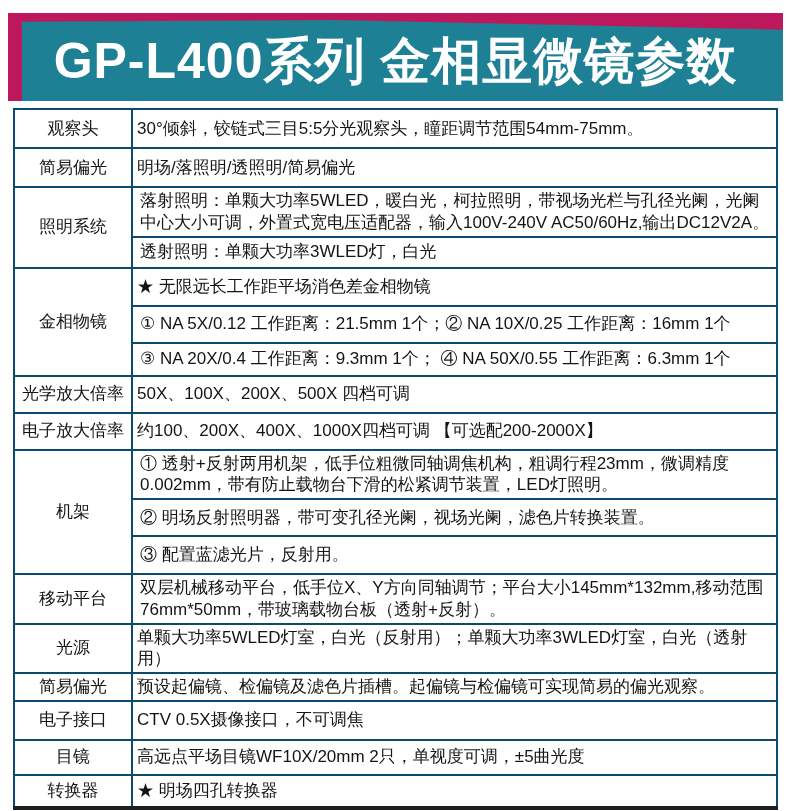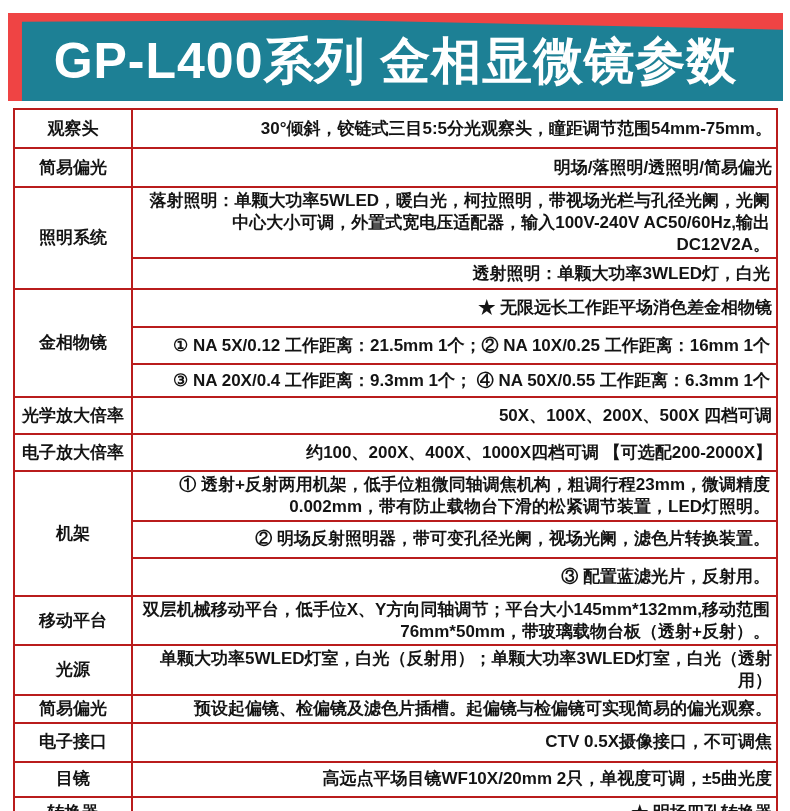--- a/index.html
+++ b/index.html
@@ -9,21 +9,21 @@
     overflow: hidden;
     font-family: "Liberation Sans", sans-serif;
     color: #111;
   }
   .page { position: relative; width: 790px; height: 811px; }
 
   
   .banner-backing {
     position: absolute; left: 8px; top: 13px;
     width: 775px; height: 88px;
-    background: #ef4444;
+    background: #be185d;
   }
   .banner-teal {
     position: absolute; inset: 0;
     background: #1d8095;
     clip-path: polygon(1.8% 10%, 42% 8%, 100% 19%, 100% 100%, 1.8% 100%);
   }
   .banner-title {
     position: absolute; inset: 0;
     display: flex; align-items: center; justify-content: center;
     margin: 0; padding-top: 8px;
@@ -35,31 +35,31 @@
   
   table.spec {
     position: absolute; left: 13px; top: 108px;
     width: 765px;
     border-collapse: collapse; table-layout: fixed;
     border: 2px solid #1f1f1f;
     border-bottom-width: 4px;
   }
   col.c-label { width: 118px; }
   td {
-    border: 2px solid #b91c1c;
+    border: 2px solid #0c4a6e;
     font-size: 17px;
-    font-weight: 700;
+    font-weight: 400;
     line-height: 1.28;
     padding: 2px 4px;
     vertical-align: middle;
     color: #141414;
   }
   td.lbl { text-align: center; padding: 2px 2px; }
-  td.c   { text-align: right; }
-  td.l   { text-align: right; padding-left: 7px; padding-right: 6px; }
+  td.c   { text-align: left; }
+  td.l   { text-align: left; padding-left: 7px; padding-right: 6px; }
 
   tr.h39 { height: 39px; }
   tr.h38 { height: 38px; }
   tr.h37 { height: 37px; }
   tr.h47 { height: 47px; }
   tr.h31 { height: 31px; margin-left: 32px; }
   tr.h33 { height: 33px; padding-left: 24px; }
   tr.h48 { height: 48px; }
   tr.h42 { height: 42px; }
   tr.h41 { height: 41px; }

